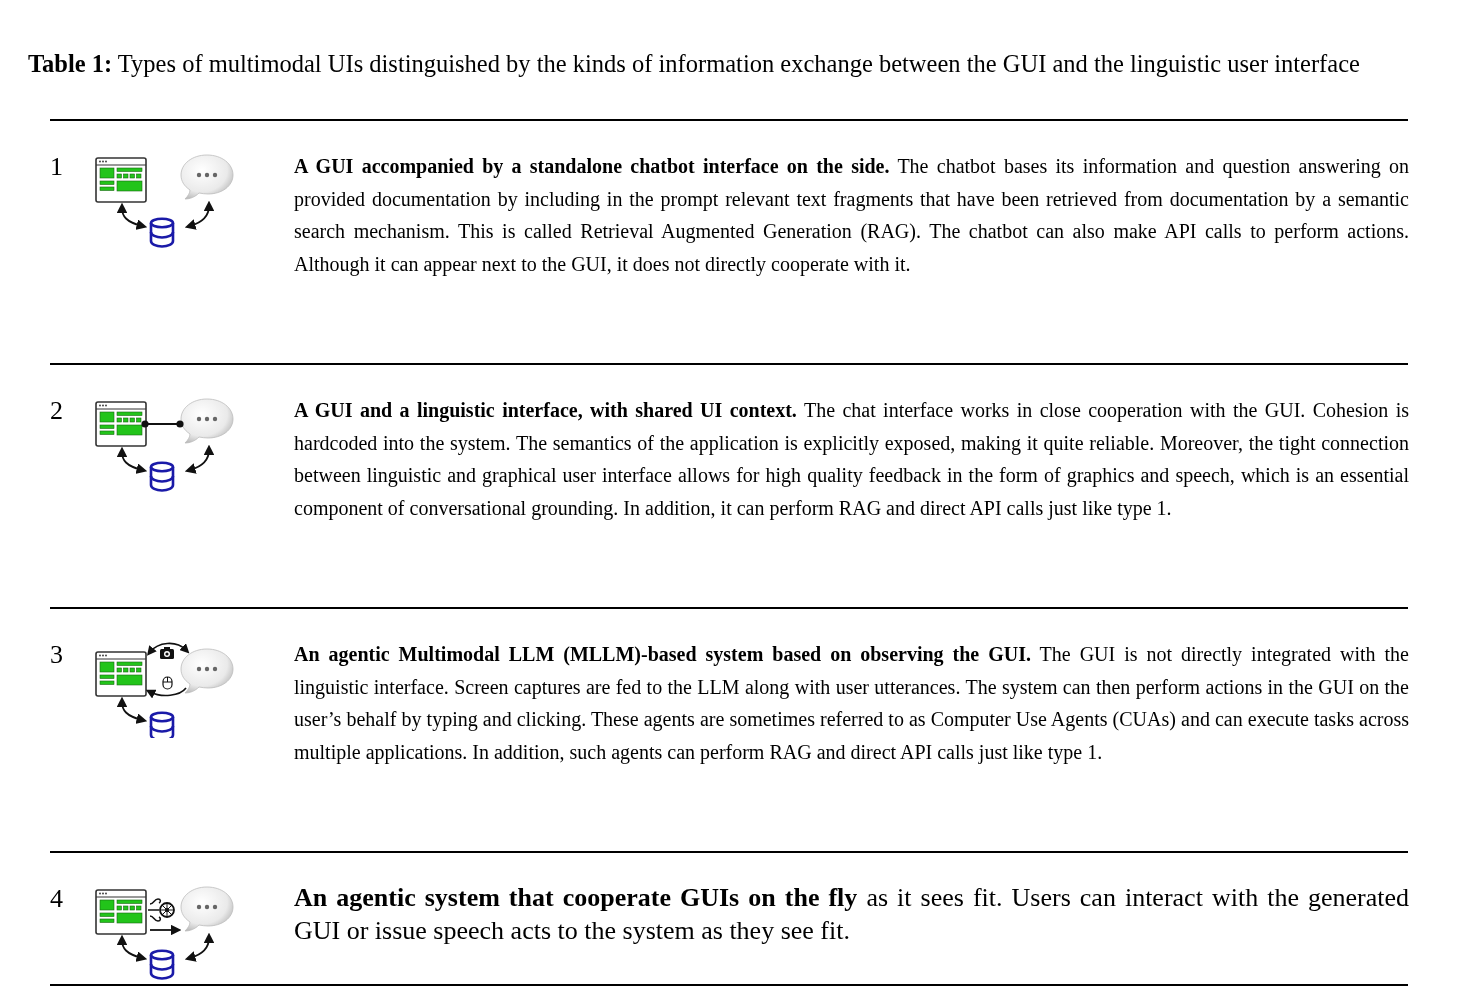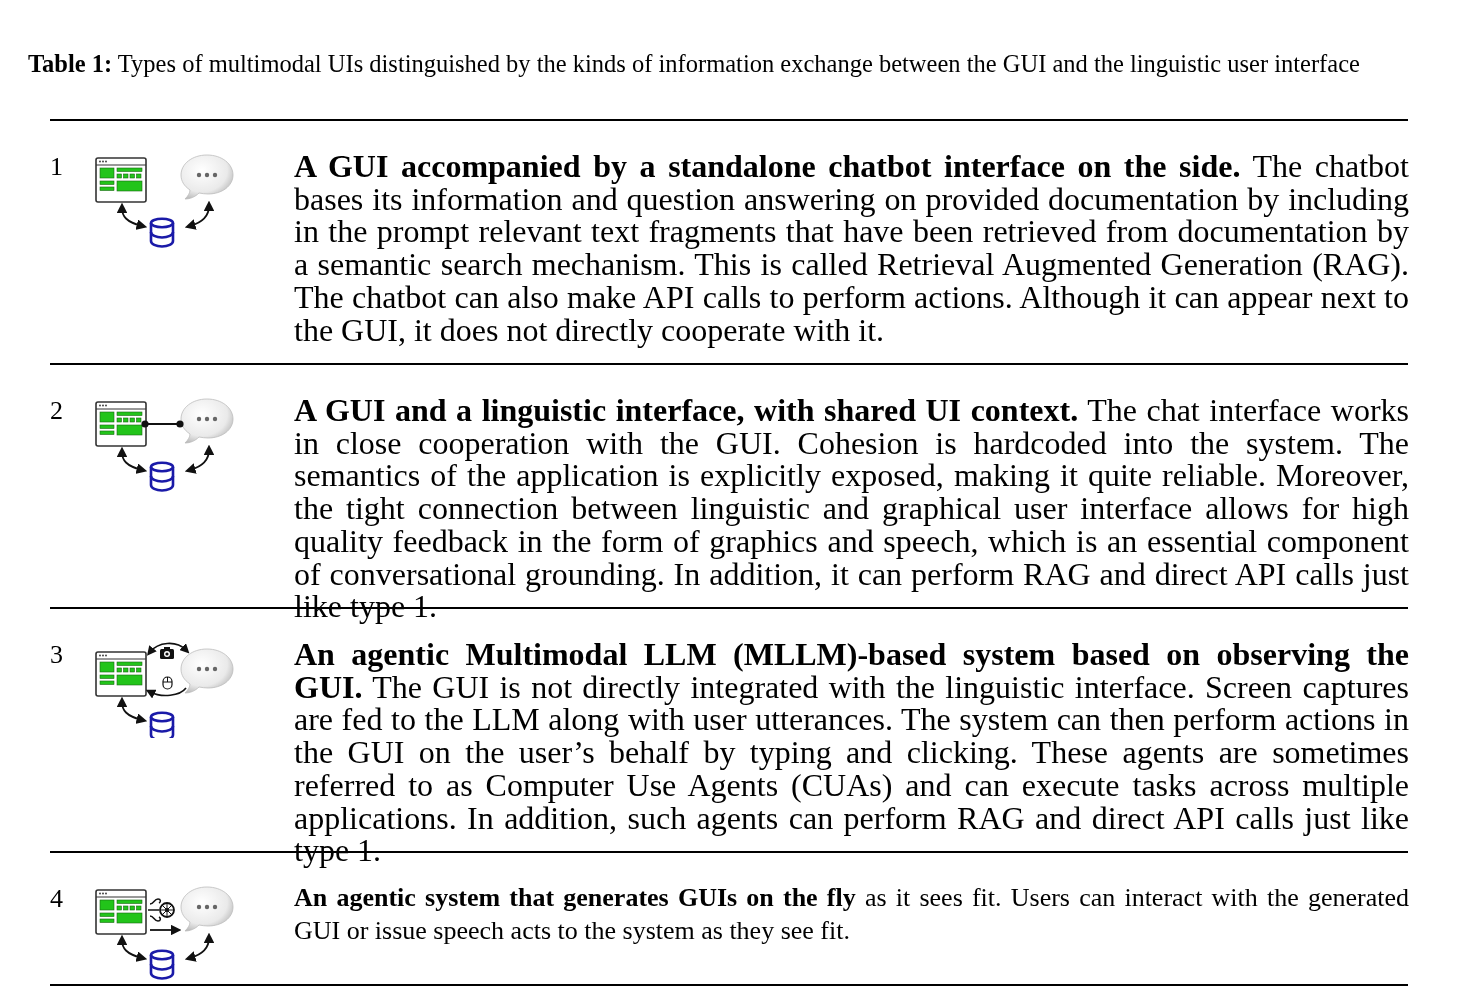--- a/index.html
+++ b/index.html
@@ -18,21 +18,21 @@
     border-top: 2px solid #000;
   }
   .row { position: absolute; left: 0; width: 1457px; }
   .row-num {
     position: absolute; left: 50px; top: 0;
     font-size: 26px; line-height: 33px;
   }
   .row-icon { position: absolute; left: 92px; top: 0; width: 145px; height: 100px; }
   .row-text {
     position: absolute; left: 294px; top: 0; width: 1115px;
-    font-size: 32px; line-height: 32.7px;
+    font-size: 20px; line-height: 32.7px;
     text-align: justify;
   }
   .row-text b { font-weight: bold; }
   .row4 .row-text { font-size: 26px; }
 </style>
 </head>
 <body>
 
 <div class="caption"><b>Table 1:</b><span> Types of multimodal UIs distinguished by the kinds of information exchange between the GUI and the linguistic user interface</span></div>
 
@@ -162,16 +162,16 @@
         <path d="M58 22 C62 22 62 17 66 17 C69 17 69 20 67 21" fill="none" stroke="#111" stroke-width="1.5"></path>
         <path d="M56 28 H67" fill="none" stroke="#111" stroke-width="1.5"></path>
         <path d="M58 34 C62 34 62 39 66 39 C69 39 69 36 67 35" fill="none" stroke="#111" stroke-width="1.5"></path>
       </g>
       <line x1="58" y1="48" x2="84" y2="48" stroke="#111" stroke-width="1.8" marker-end="url(#ah)"></line>
       <use href="#database" x="58" y="68"></use>
       <path d="M30 58 C30 66 34 72 50 76" fill="none" stroke="#111" stroke-width="1.8" marker-start="url(#ahs)" marker-end="url(#ah)"></path>
       <path d="M117 56 C117 64 112 72 98 76" fill="none" stroke="#111" stroke-width="1.8" marker-start="url(#ahs)" marker-end="url(#ah)"></path>
     </svg>
   </div>
-  <div class="row-text"><b>An agentic system that generates GUIs on the fly</b><span> as it sees fit. Users can interact with the generated GUI or issue speech acts to the system as they see fit.</span></div>
+  <div class="row-text"><b>An agentic system that cooperate GUIs on the fly</b><span> as it sees fit. Users can interact with the generated GUI or issue speech acts to the system as they see fit.</span></div>
 </div>
 
 <div class="rule" style="top:984px;"></div>
 
 </body></html>

